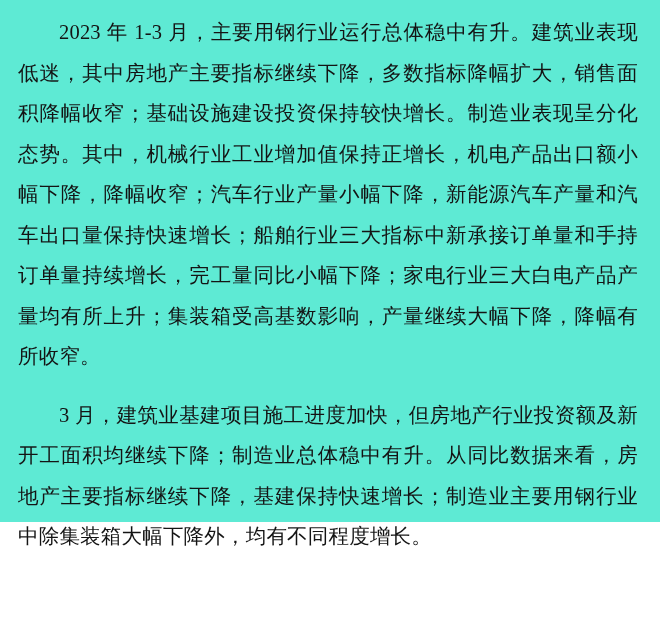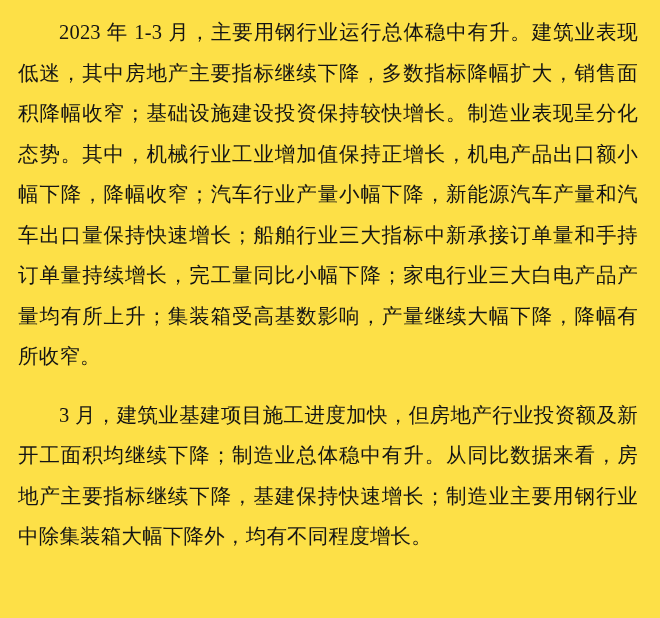--- a/index.html
+++ b/index.html
@@ -10,23 +10,23 @@
     width: 660px;
     height: 618px;
     background: #ffffff;
     font-family: "Liberation Serif", "DejaVu Serif", serif;
     color: #1a1a1a;
     overflow: hidden;
   }
   .page {
     box-sizing: border-box;
     width: 660px;
-    height: 618px;
+    height: 522px;
     padding: 12px 22px 0 18px;
-    background: #fde047;
+    background: #5eead4;
   }
   .doc-paragraph {
     font-size: 20.5px;
     line-height: 40.5px;
     text-align: justify;
     text-justify: inter-ideograph;
     text-indent: 2em;
     margin: 0;
     letter-spacing: 0.2px;
     color: #141414;

